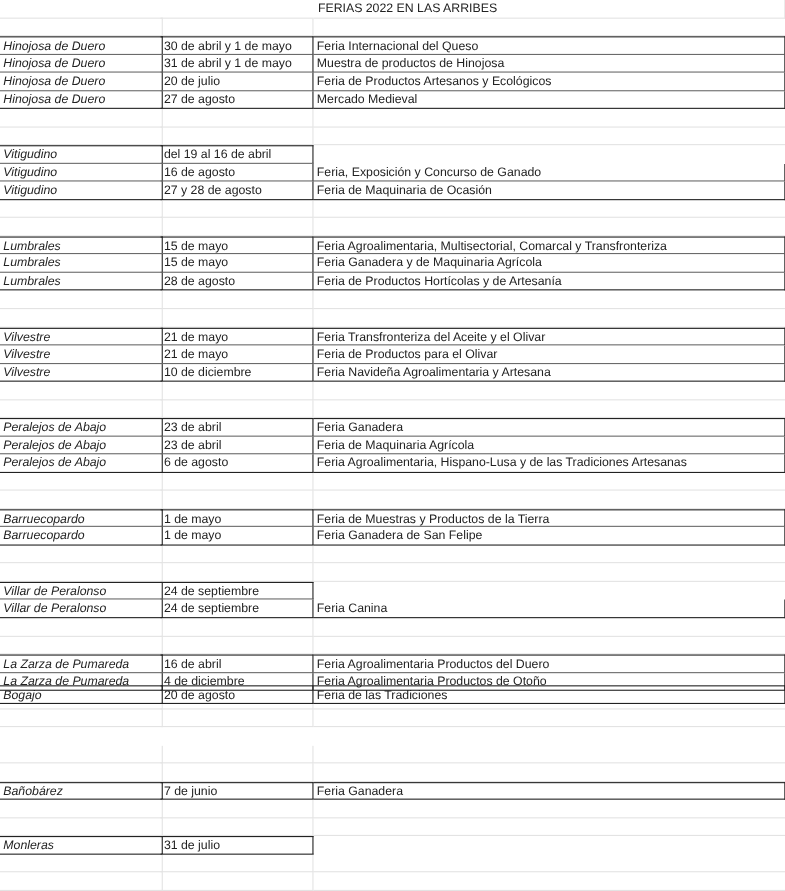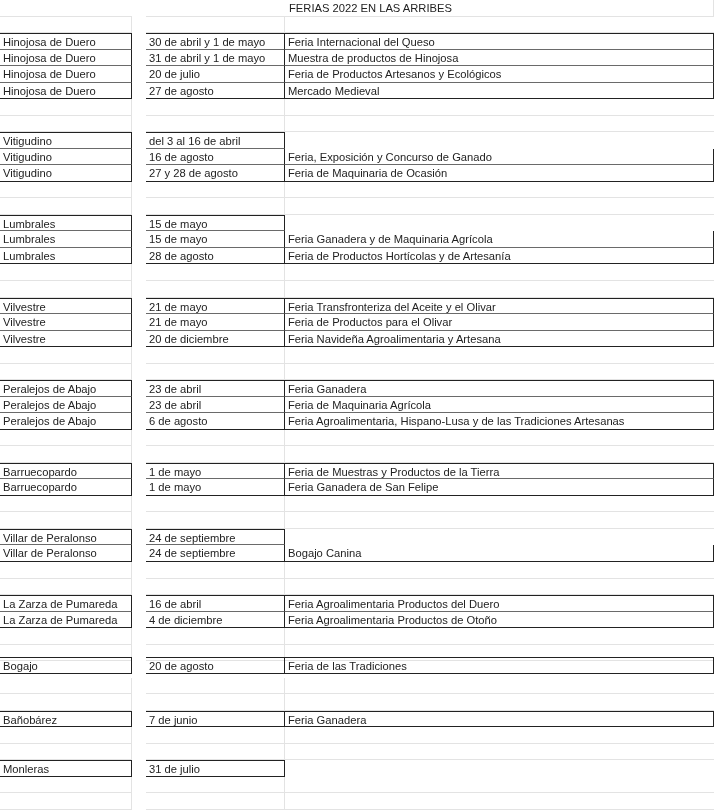--- a/index.html
+++ b/index.html
@@ -4,21 +4,21 @@
 <style>
   html, body { margin:0; padding:0; background:#ffffff; }
   body { width:714px; height:810px; overflow:hidden; position:relative;
          font-family:"Liberation Sans", "DejaVu Sans", sans-serif; }
   #sheet { position:absolute; left:0; top:0; width:714px; height:810px; }
   .row { position:absolute; left:0; width:714px; height:16.53px; }
   .cell { position:absolute; top:0; height:100%; box-sizing:border-box;
           font-size:11.2px; color:#222; line-height:16px; padding-left:3px;
           white-space:nowrap; overflow:visible;
           border-bottom:1px solid #e3e3e3; border-right:1px solid #e3e3e3; }
-  .c0 { left:0; width:132px; }
+  .c0 { left:0; width:148px;font-style:italic; }
   .c1 { left:146px; width:139px; }
   .c2 { left:285px; width:429px; border-right:none; }
   .title-cell { left:285px; width:429px; padding-left:4px; border-bottom:1px solid #e3e3e3; }
   .title-row .c0, .title-row .c1 { border-right:none; }
   
   .data .cell { border-bottom:1px solid #6a6a6a; border-right:1px solid #222; }
   .data .c2 { border-right:1.5px solid #222; }
   .data.first .cell { border-top:1.5px solid #222; }
   .data.last .cell { border-bottom:1.5px solid #222; }
 </style>
@@ -61,21 +61,21 @@
       <div class="cell c1"></div>
       <div class="cell c2"></div>
     </div>
     <div class="row" style="top: 115.71px;">
       <div class="cell c0"></div>
       <div class="cell c1"></div>
       <div class="cell c2"></div>
     </div>
     <div class="row data first" style="top: 132.24px;">
       <div class="cell c0">Vitigudino</div>
-      <div class="cell c1">del 3 al 16 de abril</div>
+      <div class="cell c1">del 19 al 16 de abril</div>
     </div>
     <div class="row data" style="top: 148.77px;">
       <div class="cell c0">Vitigudino</div>
       <div class="cell c1">16 de agosto</div>
       <div class="cell c2">Feria, Exposición y Concurso de Ganado</div>
     </div>
     <div class="row data last" style="top: 165.3px;">
       <div class="cell c0">Vitigudino</div>
       <div class="cell c1">27 y 28 de agosto</div>
       <div class="cell c2">Feria de Maquinaria de Ocasión</div>
@@ -86,20 +86,21 @@
       <div class="cell c2"></div>
     </div>
     <div class="row" style="top: 198.36px;">
       <div class="cell c0"></div>
       <div class="cell c1"></div>
       <div class="cell c2"></div>
     </div>
     <div class="row data first" style="top: 214.89px;">
       <div class="cell c0">Lumbrales</div>
       <div class="cell c1">15 de mayo</div>
+      <div class="cell c2">Feria Agroalimentaria, Multisectorial, Comarcal y Transfronteriza</div>
     </div>
     <div class="row data" style="top: 231.42px;">
       <div class="cell c0">Lumbrales</div>
       <div class="cell c1">15 de mayo</div>
       <div class="cell c2">Feria Ganadera y de Maquinaria Agrícola</div>
     </div>
     <div class="row data last" style="top: 247.95px;">
       <div class="cell c0">Lumbrales</div>
       <div class="cell c1">28 de agosto</div>
       <div class="cell c2">Feria de Productos Hortícolas y de Artesanía</div>
@@ -119,21 +120,21 @@
       <div class="cell c1">21 de mayo</div>
       <div class="cell c2">Feria Transfronteriza del Aceite y el Olivar</div>
     </div>
     <div class="row data" style="top: 314.07px;">
       <div class="cell c0">Vilvestre</div>
       <div class="cell c1">21 de mayo</div>
       <div class="cell c2">Feria de Productos para el Olivar</div>
     </div>
     <div class="row data last" style="top: 330.6px;">
       <div class="cell c0">Vilvestre</div>
-      <div class="cell c1">20 de diciembre</div>
+      <div class="cell c1">10 de diciembre</div>
       <div class="cell c2">Feria Navideña Agroalimentaria y Artesana</div>
     </div>
     <div class="row" style="top: 347.13px;">
       <div class="cell c0"></div>
       <div class="cell c1"></div>
       <div class="cell c2"></div>
     </div>
     <div class="row" style="top: 363.66px;">
       <div class="cell c0"></div>
       <div class="cell c1"></div>
@@ -184,21 +185,21 @@
       <div class="cell c1"></div>
       <div class="cell c2"></div>
     </div>
     <div class="row data first" style="top: 528.96px;">
       <div class="cell c0">Villar de Peralonso</div>
       <div class="cell c1">24 de septiembre</div>
     </div>
     <div class="row data last" style="top: 545.49px;">
       <div class="cell c0">Villar de Peralonso</div>
       <div class="cell c1">24 de septiembre</div>
-      <div class="cell c2">Bogajo Canina</div>
+      <div class="cell c2">Feria Canina</div>
     </div>
     <div class="row" style="top: 562.02px;">
       <div class="cell c0"></div>
       <div class="cell c1"></div>
       <div class="cell c2"></div>
     </div>
     <div class="row" style="top: 578.55px;">
       <div class="cell c0"></div>
       <div class="cell c1"></div>
       <div class="cell c2"></div>
@@ -216,21 +217,21 @@
     <div class="row" style="top: 628.14px;">
       <div class="cell c0"></div>
       <div class="cell c1"></div>
       <div class="cell c2"></div>
     </div>
     <div class="row" style="top: 644.67px;">
       <div class="cell c0"></div>
       <div class="cell c1"></div>
       <div class="cell c2"></div>
     </div>
-    <div class="row data first last" style="top: 657px;">
+    <div class="row data first last" style="top: 623px;">
       <div class="cell c0">Bogajo</div>
       <div class="cell c1">20 de agosto</div>
       <div class="cell c2">Feria de las Tradiciones</div>
     </div>
     <div class="row" style="top: 677.73px;">
       <div class="cell c0"></div>
       <div class="cell c1"></div>
       <div class="cell c2"></div>
     </div>
     <div class="row" style="top: 694.26px;">

